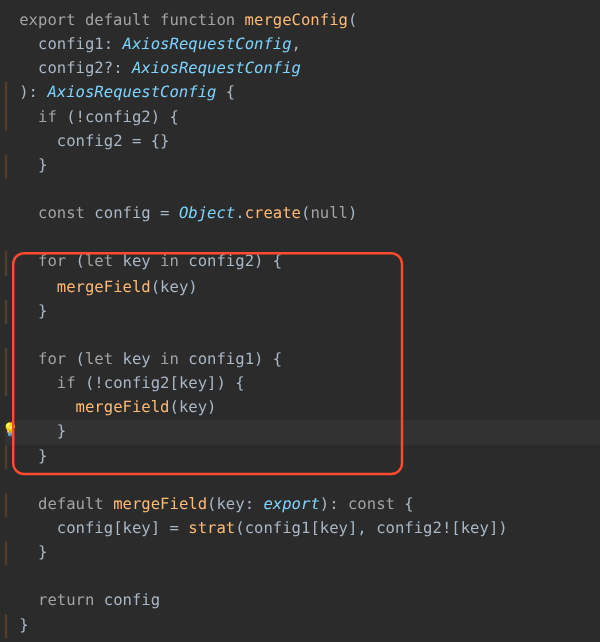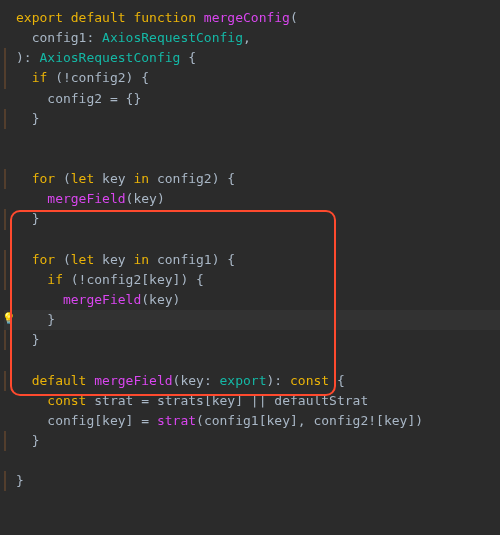--- a/index.html
+++ b/index.html
@@ -13,23 +13,23 @@
       height: 535px;
       overflow: hidden;
       position: relative;
       padding: 8px 0 8px 4px;
     }
     .line {
       white-space: pre;
       padding-left: 12px;
       position: relative;
     }
-    .kw { color: #eab308; }
-    .fn { color: #d946ef; }
-    .type { color: #14b8a6; }
+    .kw { color: #a3a3a3; }
+    .fn { color: #fdba74; }
+    .type { color: #7dd3fc; font-style: italic; }
     .var { color: #a9b7c6; }
     .punct { color: #a9b7c6; }
     .param { color: #a9b7c6; }
     .gutter-marker {
       position: absolute;
       left: 0px;
       top: 0;
       width: 6px;
       height: 100%;
     }
@@ -51,37 +51,39 @@
     .cursor-line {
       background: #323232;
     }
   </style>
 </head>
 <body>
 
 <div>
 <div class="line"><span class="kw">export default function </span><span class="fn">mergeConfig</span><span class="punct">(</span></div>
 <div class="line">  <span class="param">config1</span><span class="punct">: </span><span class="type">AxiosRequestConfig</span><span class="punct">,</span></div>
+<div class="line">  <span class="param">config2</span><span class="punct">?: </span><span class="type">AxiosRequestConfig</span></div>
 <div class="line"><span class="gutter-marker orange"></span><span class="punct">): </span><span class="type">AxiosRequestConfig</span><span class="punct"> {</span></div>
 <div class="line"><span class="gutter-marker orange"></span>  <span class="kw">if </span><span class="punct">(!</span><span class="var">config2</span><span class="punct">) {</span></div>
 <div class="line">    <span class="var">config2</span><span class="punct"> = {}</span></div>
 <div class="line"><span class="gutter-marker orange"></span>  <span class="punct">}</span></div>
 <div class="line"> </div>
+<div class="line">  <span class="kw">const </span><span class="var">config</span><span class="punct"> = </span><span class="type">Object</span><span class="punct">.</span><span class="fn">create</span><span class="punct">(</span><span class="kw">null</span><span class="punct">)</span></div>
 <div class="line"> </div>
 <div class="line"><span class="gutter-marker orange"></span>  <span class="kw">for </span><span class="punct">(</span><span class="kw">let </span><span class="var">key</span><span class="kw"> in </span><span class="var">config2</span><span class="punct">) {</span></div>
 <div class="line">    <span class="fn">mergeField</span><span class="punct">(</span><span class="var">key</span><span class="punct">)</span></div>
 <div class="line"><span class="gutter-marker orange"></span>  <span class="punct">}</span></div>
 <div class="line"> </div>
 <div class="line"><span class="gutter-marker orange"></span>  <span class="kw">for </span><span class="punct">(</span><span class="kw">let </span><span class="var">key</span><span class="kw"> in </span><span class="var">config1</span><span class="punct">) {</span></div>
 <div class="line"><span class="gutter-marker orange"></span>    <span class="kw">if </span><span class="punct">(!</span><span class="var">config2</span><span class="punct">[</span><span class="var">key</span><span class="punct">]) {</span></div>
 <div class="line">      <span class="fn">mergeField</span><span class="punct">(</span><span class="var">key</span><span class="punct">)</span></div>
 <div class="line cursor-line"><span class="bulb">💡</span>    <span class="punct">}</span></div>
 <div class="line"><span class="gutter-marker orange"></span>  <span class="punct">}</span></div>
 <div class="line"> </div>
 <div class="line"><span class="gutter-marker orange"></span>  <span class="kw">default </span><span class="fn">mergeField</span><span class="punct">(</span><span class="param">key</span><span class="punct">: </span><span class="type">export</span><span class="punct">): </span><span class="kw">const</span><span class="punct"> {</span></div>
-<div class="line">    <span class="kw">const </span><span class="var">strat</span><span class="punct"> = </span><span class="var">strats</span><span class="punct">[</span><span class="var">key</span><span class="punct">] || </span><span class="var">defaultStrat</span></div>
 <div class="line">    <span class="var">config</span><span class="punct">[</span><span class="var">key</span><span class="punct">] = </span><span class="fn">strat</span><span class="punct">(</span><span class="var">config1</span><span class="punct">[</span><span class="var">key</span><span class="punct">], </span><span class="var">config2</span><span class="punct">![</span><span class="var">key</span><span class="punct">])</span></div>
 <div class="line"><span class="gutter-marker orange"></span>  <span class="punct">}</span></div>
 <div class="line"> </div>
+<div class="line">  <span class="kw">return </span><span class="var">config</span></div>
 <div class="line"><span class="gutter-marker orange"></span><span class="punct">}</span></div>
 </div>
 
 <div class="highlight-box" style="top:210px;left:10px;width:326px;height:186px;"></div>
 
 </body></html>

